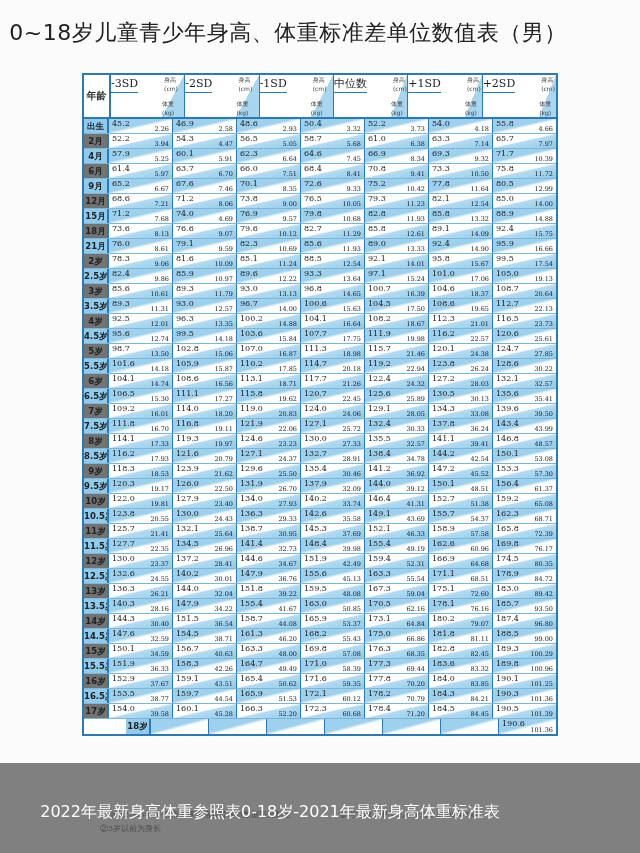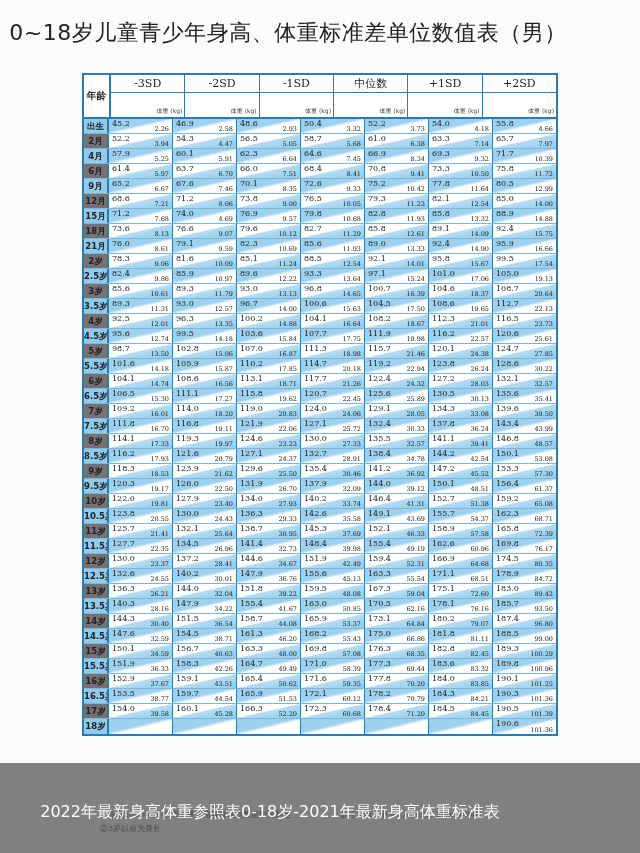--- a/index.html
+++ b/index.html
@@ -1,29 +1,29 @@
 <!DOCTYPE html>
 <html><head>
 <meta charset="utf-8">
 <style>
   html,body{margin:0;padding:0;}
   body{width:640px;height:853px;position:relative;overflow:hidden;background:#fbfbfb;font-family:"DejaVu Sans",sans-serif;}
   .title{position:absolute;left:0;top:18px;width:576px;text-align:center;font-size:22px;color:#222;letter-spacing:0.5px;font-family:"DejaVu Sans",sans-serif;}
   .tbl{position:absolute;left:82px;top:73px;width:476px;border:2px solid #2a7ab8;box-sizing:border-box;background:#fff;}
   .hdr{display:flex;height:42px;border-bottom:2px solid #2a7ab8;}
   .agehdr{width:25px;flex:none;display:flex;align-items:center;justify-content:center;font-size:10px;font-weight:bold;color:#333;border-right:2px solid #2a7ab8;}
-  .colh{flex:1;border-right:1px solid #2a7ab8;display:flex;flex-direction:column;gap:24px;}
+  .colh{flex:1;border-right:1px solid #2a7ab8;display:flex;gap:24px;}
   .colh:last-child{border-right:none;}
   .colh .sd{height:17px;border-bottom:1px solid #2a7ab8;font-family:"DejaVu Serif",serif;font-size:11px;color:#222;text-align:center;line-height:17px;}
   .colh .sub{flex:1;position:relative;background:linear-gradient(to top left,#a8d6ef 0,#a8d6ef 50%,#ffffff 50%);}
   .colh .sub .h{position:absolute;left:2px;top:1px;font-size:6px;color:#444;}
   .colh .sub .w{position:absolute;right:2px;bottom:1px;font-size:6px;color:#444;}
   .rows{}
   .row{display:flex;height:15px;border-bottom:1px solid #7fb5d8;box-sizing:border-box;}
-  .row:last-child{border-bottom:none;}
+  .row:last-child{border-bottom:none;margin-left:42px;}
   .age{width:25px;flex:none;font-size:8.5px;font-weight:bold;color:#222;text-align:center;line-height:15px;border-right:2px solid #2a7ab8;box-sizing:border-box;white-space:nowrap;overflow:hidden;}
   .row.odd .age{background:#8fcbec;}
   .row.even .age{background:#737373;}
   .cell{flex:1;position:relative;border-right:1px solid #2a7ab8;background:linear-gradient(to bottom right,#ffffff 0,#ffffff 48%,#b3dcf2 52%,#8fcbec 100%);font-family:"DejaVu Serif",serif;color:#222;}
   .row.odd .cell{background:linear-gradient(to top left,#ffffff 0,#ffffff 45%,#9dd1ee 55%,#9dd1ee 100%);}
   .cell:last-child{border-right:none;}
   .cell .h{position:absolute;left:3px;top:0px;font-size:8px;}
   .cell .w{position:absolute;right:3px;bottom:0px;font-size:6.5px;}
   .notes{position:absolute;left:100px;top:808px;font-size:8px;color:#333;font-family:"DejaVu Serif",serif;line-height:14px;}
   .notes .ref{position:absolute;left:240px;top:0;white-space:nowrap;}

